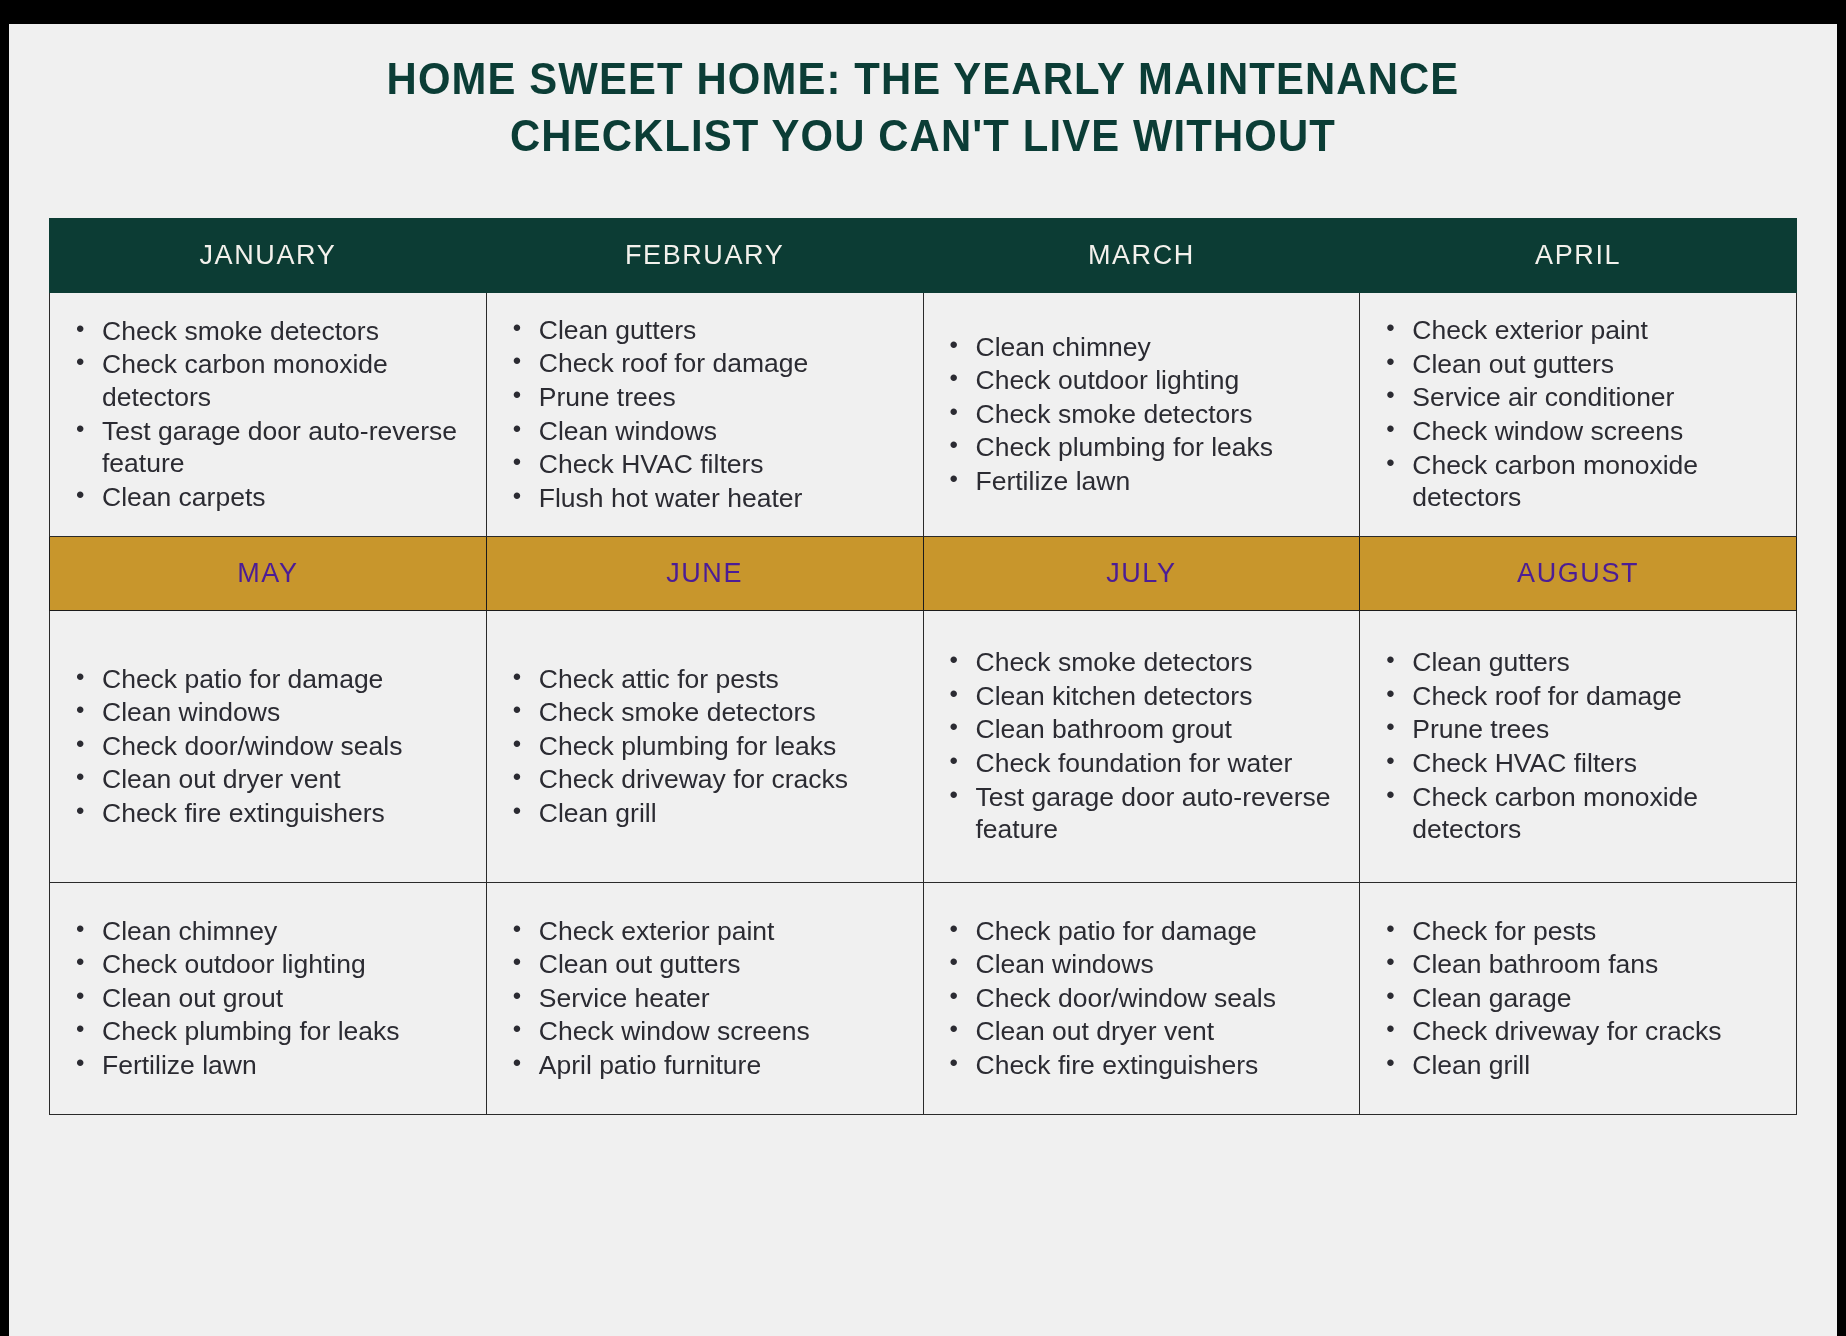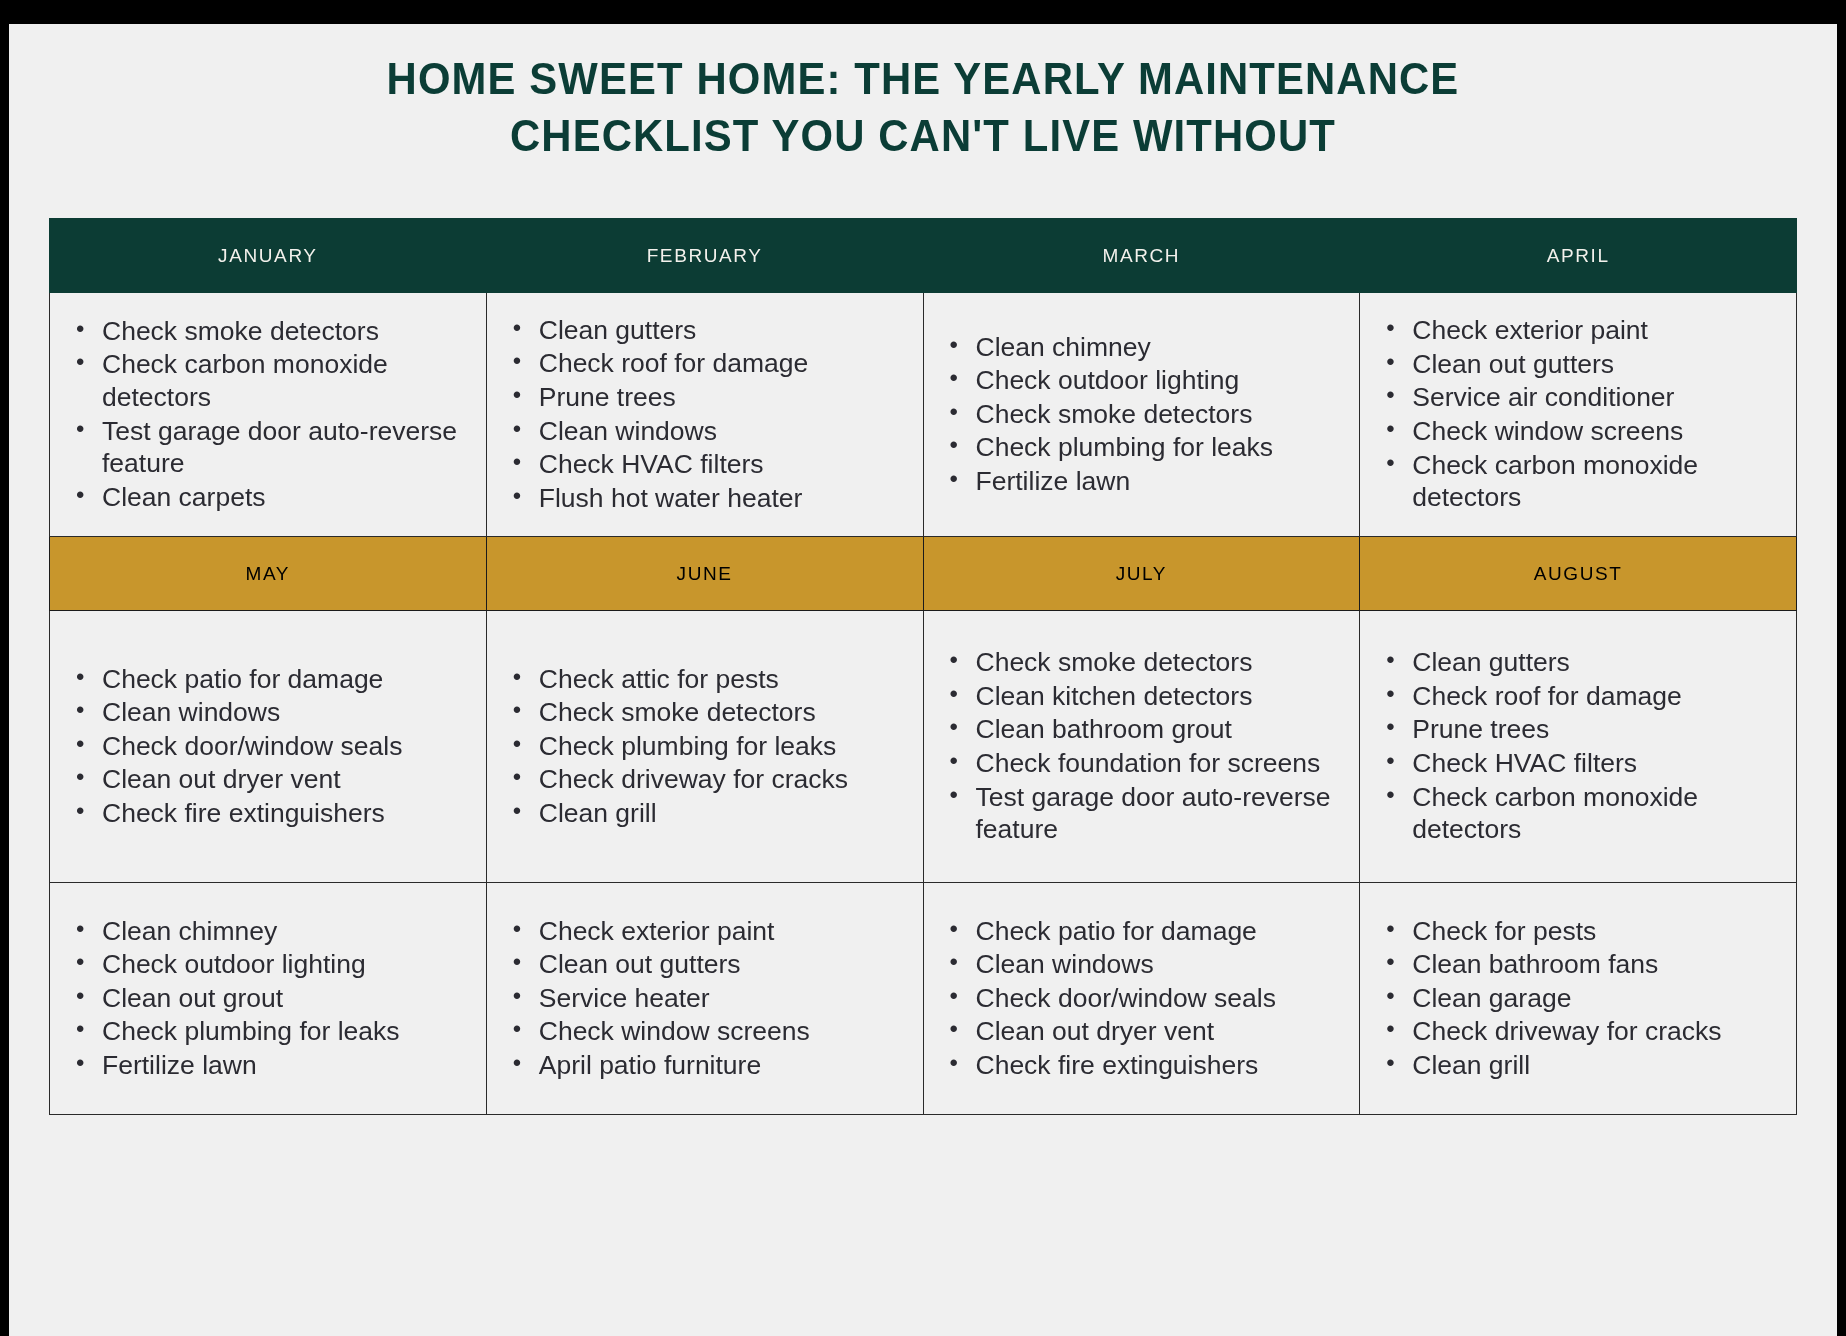--- a/index.html
+++ b/index.html
@@ -53,35 +53,35 @@
   .grid td, .grid th {
     padding: 0;
     margin: 0;
   }
 
   .monthhead {
     height: 74px;
     text-align: center;
     vertical-align: middle;
     font-family: "Liberation Sans Narrow", "Liberation Sans", sans-serif;
-    font-size: 19px;
+    font-size: 27px;
     font-weight: 400;
     letter-spacing: 1.6px;
     text-transform: uppercase;
     border: 1px solid #1b1b1b;
     box-sizing: border-box;
   }
   .monthhead.dark {
     background: #0c3c34;
     color: #f3f1ec;
     border-color: #0c3c34;
   }
   .monthhead.gold {
     background: #c8962c;
-    color: #000000;
+    color: #4c1d95;
     border-color: #1b1b1b;
   }
 
   .cell {
     background: #f0f0f0;
     border: 1px solid #2a2a2a;
     box-sizing: border-box;
     vertical-align: middle;
     padding: 12px 10px 14px 10px;
   }
@@ -195,21 +195,21 @@
             <li>Check plumbing for leaks</li>
             <li>Check driveway for cracks</li>
             <li>Clean grill</li>
           </ul>
         </td>
         <td class="cell">
           <ul>
             <li>Check smoke detectors</li>
             <li>Clean kitchen detectors</li>
             <li>Clean bathroom grout</li>
-            <li>Check foundation for screens</li>
+            <li>Check foundation for water</li>
             <li>Test garage door auto-reverse feature</li>
           </ul>
         </td>
         <td class="cell">
           <ul>
             <li>Clean gutters</li>
             <li>Check roof for damage</li>
             <li>Prune trees</li>
             <li>Check HVAC filters</li>
             <li>Check carbon monoxide detectors</li>

